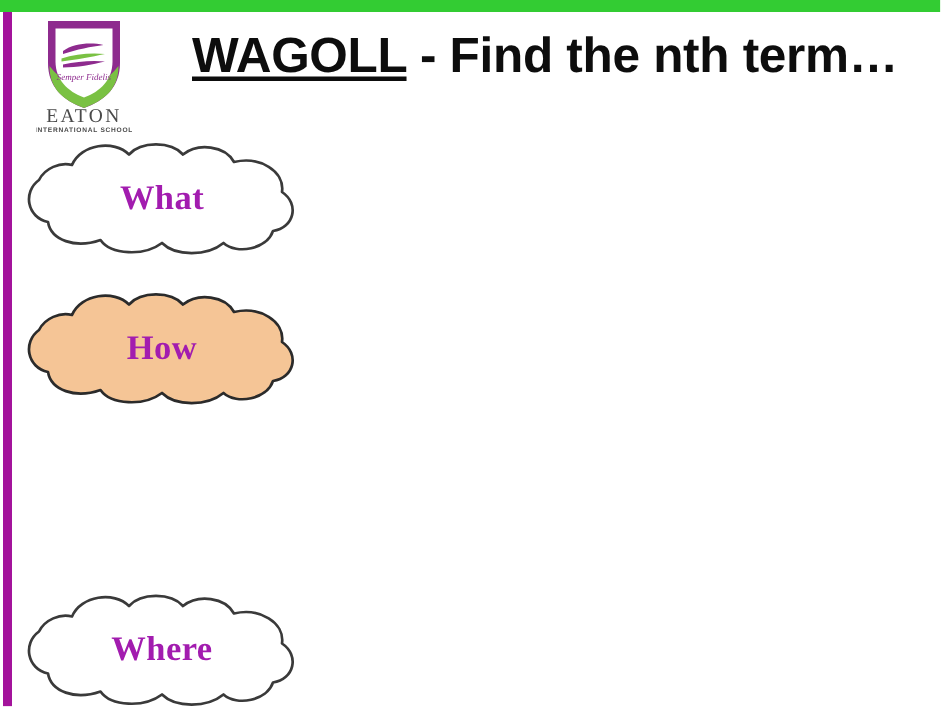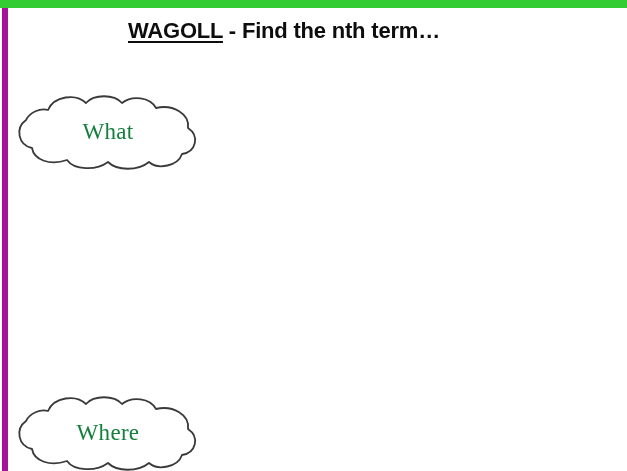--- a/index.html
+++ b/index.html
@@ -42,21 +42,21 @@
     width: 64px;
     height: 82px;
   }
   #logo svg { display: block; }
   
   #title {
     position: absolute;
     left: 128px;
     top: 18px;
     font-family: "Liberation Sans", sans-serif;
-    font-size: 22px;
+    font-size: 33px;
     font-weight: bold;
     color: #0d0d0d;
     white-space: nowrap;
     letter-spacing: -0.2px;
   }
   #title .u {
     text-decoration: underline;
     text-underline-offset: 3px;
   }
   
@@ -74,40 +74,59 @@
   .cloud-label {
     position: absolute;
     left: 0;
     top: 0;
     width: 192px;
     height: 80px;
     display: flex;
     align-items: center;
     justify-content: center;
     font-family: "Liberation Serif", serif;
-    font-weight: normal;
+    font-weight: bold;
     font-size: 23px;
-    color: #15803d;
+    color: #a21caf;
     letter-spacing: 0.3px;
     padding-left: 4px;
     box-sizing: border-box;
   }
   #cloud-what  { left: 10px; top: 92px;  }
   #cloud-how   { left: 10px; top: 192px; }
   #cloud-why   { left: 10px; top: 292px; }
   #cloud-where { left: 10px; top: 393px; }
 </style>
 </head>
 <body>
 
 <div id="slide">
 
   <div id="top-bar" style="background: rgb(51, 204, 51);"></div>
   <div id="left-bar" style="background: rgb(163, 19, 155);"></div>
 
+  <div id="logo">
+    <svg width="64" height="82" viewBox="0 0 64 82" xmlns="http://www.w3.org/2000/svg">
+
+      <path d="M8 4 H56 V32 C56 48 46 57 32 62 C18 57 8 48 8 32 Z" fill="#8E2B8E"></path>
+
+      <path d="M9 34 C9 50 19 57 32 62 C45 57 55 50 55 34 C47 44 40 47 32 47 C24 47 17 44 9 34 Z" fill="#7AC143"></path>
+
+      <path d="M13 9 H51 V31 C51 43 43 51 32 55 C21 51 13 43 13 31 Z" fill="#ffffff"></path>
+
+      <path d="M18 24 C25 19 36 18 45 20 C37 21 27 23 18 26 Z" fill="#8E2B8E"></path>
+      <path d="M17 29 C26 26 37 25 46 26 C37 28 26 30 17 31 Z" fill="#7AC143"></path>
+      <path d="M18 33 C27 31 38 30 46 31 C38 33 27 35 18 35 Z" fill="#8E2B8E"></path>
+
+      <text x="32" y="43" text-anchor="middle" font-family="Liberation Serif, serif" font-style="italic" font-size="6" fill="#8E2B8E">Semper Fidelis</text>
+
+      <text x="32" y="71" text-anchor="middle" font-family="Liberation Serif, serif" font-size="13" letter-spacing="1.6" fill="#4a4a4a">EATON</text>
+      <text x="32" y="78" text-anchor="middle" font-family="Liberation Sans, sans-serif" font-size="4.4" letter-spacing="0.5" font-weight="bold" fill="#4a4a4a">INTERNATIONAL SCHOOL</text>
+    </svg>
+  </div>
 
   <div id="title"><span class="u">WAGOLL</span><span> - Find the nth term…</span></div>
 
   <div class="cloud" id="cloud-what">
     <svg width="192" height="80" viewBox="0 0 192 80" xmlns="http://www.w3.org/2000/svg">
       <path d="M38 18
            C44 4 66 1 76 11
            C84 2 104 2 112 11
            C122 3 140 5 146 16
            C163 12 180 22 178 36
@@ -115,20 +134,37 @@
            C168 74 148 78 139 70
            C128 79 107 79 98 70
            C86 79 64 78 57 68
            C40 74 24 68 22 56
            C8 53 5 36 16 28
            C20 20 30 16 38 18 Z" fill="#FFFFFF" stroke="#3A3A3A" stroke-width="1.8" stroke-linejoin="round"></path>
     </svg>
     <div class="cloud-label">What</div>
   </div>
 
+  <div class="cloud" id="cloud-how">
+    <svg width="192" height="80" viewBox="0 0 192 80" xmlns="http://www.w3.org/2000/svg">
+      <path d="M38 18
+           C44 4 66 1 76 11
+           C84 2 104 2 112 11
+           C122 3 140 5 146 16
+           C163 12 180 22 178 36
+           C190 44 186 60 172 62
+           C168 74 148 78 139 70
+           C128 79 107 79 98 70
+           C86 79 64 78 57 68
+           C40 74 24 68 22 56
+           C8 53 5 36 16 28
+           C20 20 30 16 38 18 Z" fill="#F5C596" stroke="#2B2B2B" stroke-width="1.8" stroke-linejoin="round"></path>
+    </svg>
+    <div class="cloud-label">How</div>
+  </div>
 
 
   <div class="cloud" id="cloud-where">
     <svg width="192" height="80" viewBox="0 0 192 80" xmlns="http://www.w3.org/2000/svg">
       <path d="M38 18
            C44 4 66 1 76 11
            C84 2 104 2 112 11
            C122 3 140 5 146 16
            C163 12 180 22 178 36
            C190 44 186 60 172 62

